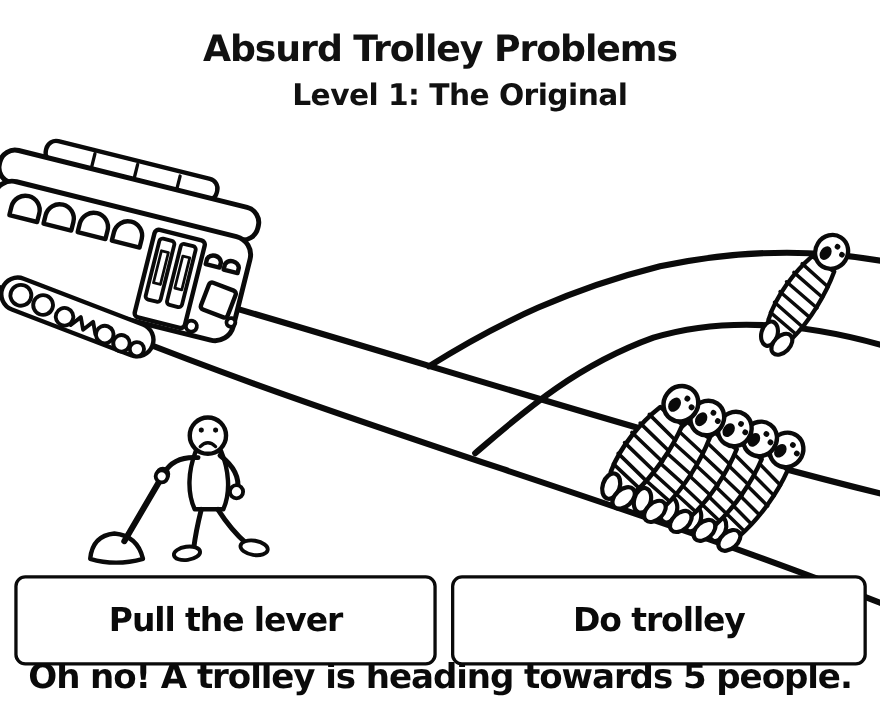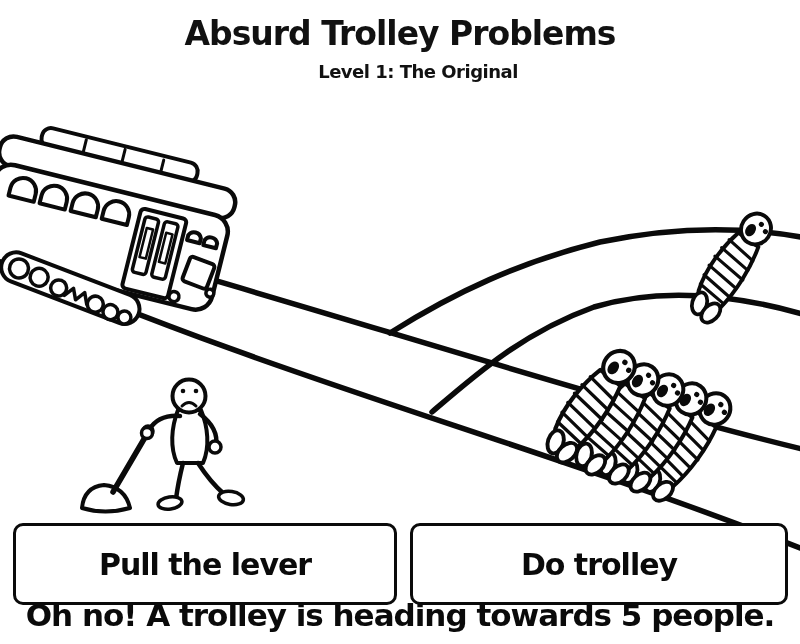--- a/index.html
+++ b/index.html
@@ -2,24 +2,24 @@
 <html><head>
 <meta charset="utf-8">
 <style>
   html,body{margin:0;padding:0;background:#ffffff;}
   #stage{
     position:relative;width:800px;height:644px;overflow:hidden;background:#ffffff;
     font-family:"DejaVu Sans","Liberation Sans",sans-serif;color:#0a0a0a;
   }
   .header{position:absolute;top:0;left:0;width:800px;text-align:center;z-index:4;}
   .title{
-    margin:0;padding-top:14px;font-size:33px;font-weight:700;letter-spacing:-1px;color:#111;
+    margin:0;padding-top:24px;font-size:33px;font-weight:700;letter-spacing:-1px;color:#111;
   }
   .subtitle{
-    margin:0;padding-top:8px;font-size:18px;font-weight:700;letter-spacing:-0.5px;color:#111;padding-left:36px;
+    margin:0;padding-top:8px;font-size:27px;font-weight:700;letter-spacing:-0.5px;color:#111;padding-left:36px;
   }
   #scene{position:absolute;left:0;top:0;width:800px;height:644px;z-index:1;}
   #prompt{
     position:absolute;top:597px;left:0;width:800px;text-align:center;z-index:2;
     font-size:31px;font-weight:700;letter-spacing:-1px;white-space:nowrap;color:#0a0a0a;
   }
   .choice-btn{
     position:absolute;top:523px;height:82px;z-index:3;
     background:#ffffff;border:3px solid #0a0a0a;border-radius:10px;
     display:flex;align-items:center;justify-content:center;

